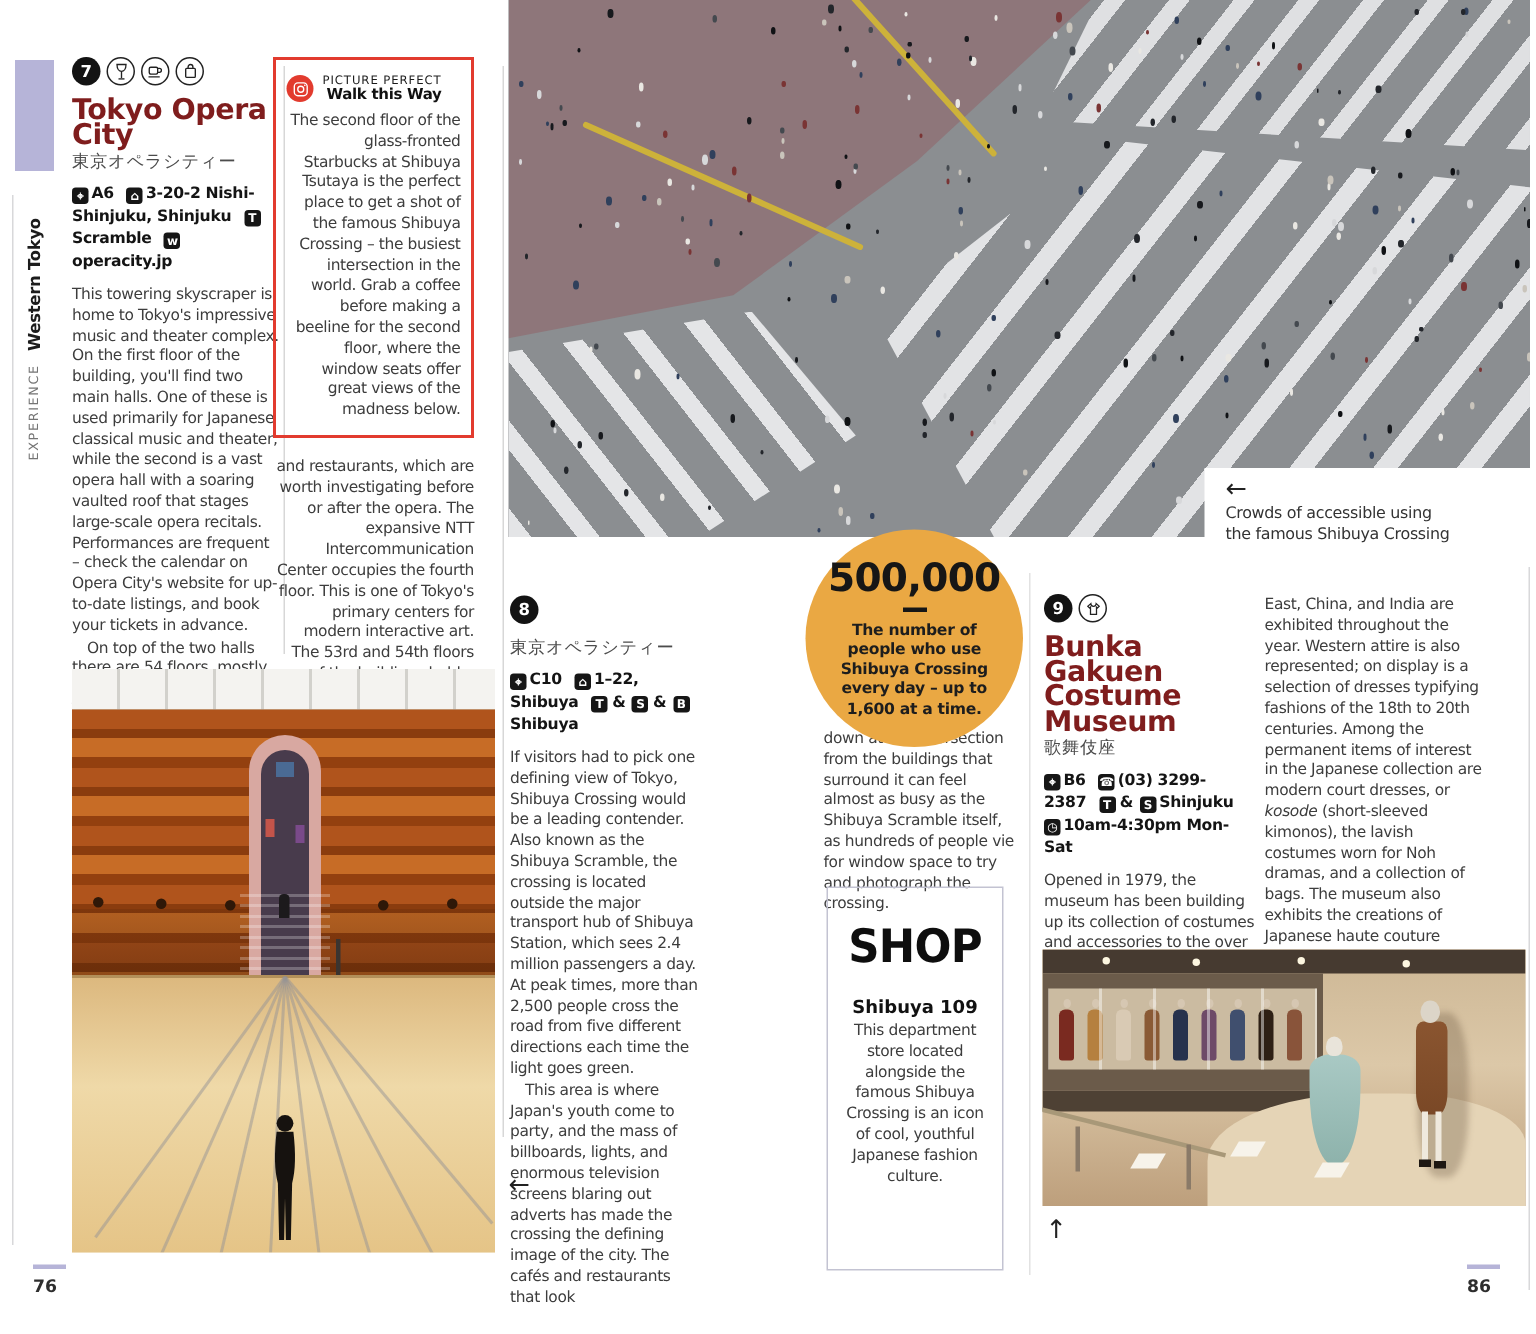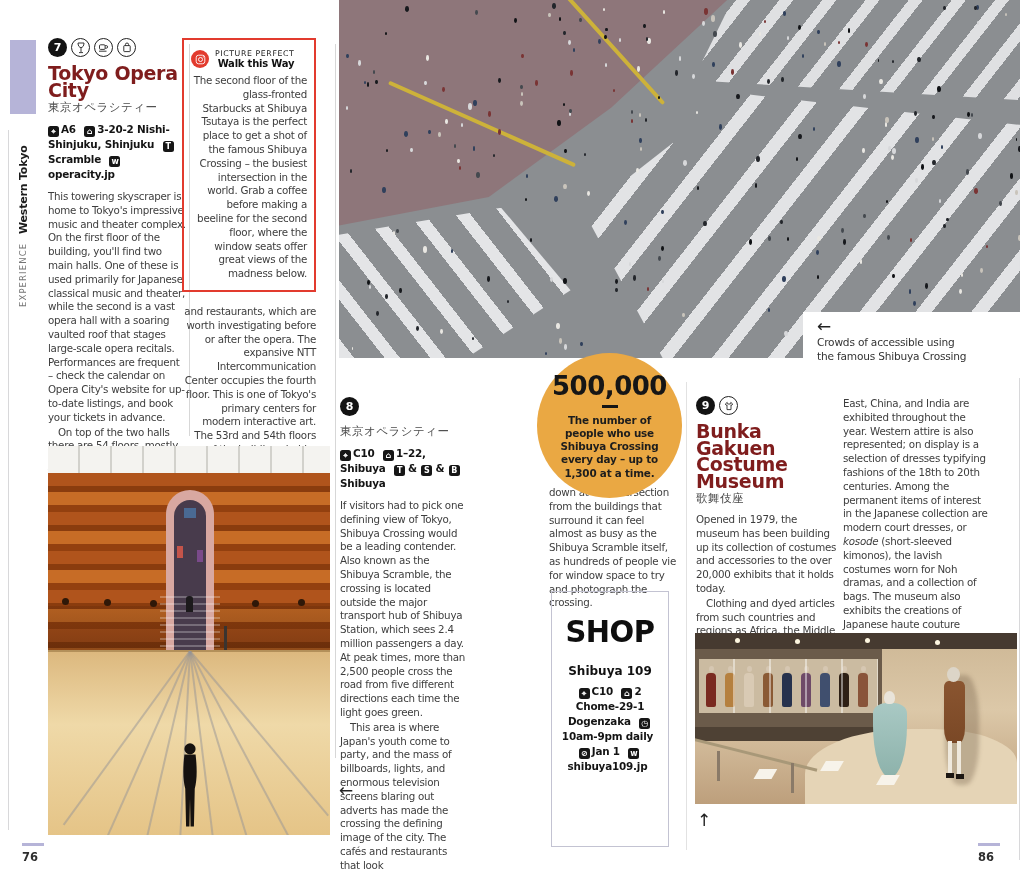--- a/index.html
+++ b/index.html
@@ -403,50 +403,51 @@
       <span class="ic">S</span><span class="join">&amp;</span>
       <span class="ic">B</span><b>Shibuya</b>
     </p>
     <p class="body">If visitors had to pick one defining view of Tokyo, Shibuya Crossing would be a leading contender. Also known as the Shibuya Scramble, the crossing is located outside the major transport hub of Shibuya Station, which sees 2.4 million passengers a day. At peak times, more than 2,500 people cross the road from five different directions each time the light goes green.</p>
     <p class="body indent">This area is where Japan's youth come to party, and the mass of billboards, lights, and enormous television screens blaring out adverts has made the crossing the defining image of the city. The cafés and restaurants that look</p>
   </div>
 
   <div id="stat">
     <div class="val">500,000</div>
     <div class="bar"></div>
-    <div class="cap">The number of people who use Shibuya Crossing every day – up to 1,300 at a time.</div>
+    <div class="cap">The number of people who use Shibuya Crossing every day – up to 1,600 at a time.</div>
   </div>
 
   <div class="col" style="left:549px;top:486px;width:131px;">
     <p class="body">down at the intersection from the buildings that surround it can feel almost as busy as the Shibuya Scramble itself, as hundreds of people vie for window space to try and photograph the crossing.</p>
   </div>
 
   <div id="shop">
     <div class="label">SHOP</div>
     <div class="name">Shibuya 109</div>
-    <p class="info">
-      <span class="ic">⌖</span><b>C10</b>
-      <span class="ic">⌂</span><b>2 Chome-29-1 Dogenzaka</b>
-      <span class="ic">◷</span><b>10am-9pm daily</b>
-      <span class="ic">⊘</span><b>Jan 1</b>
-      <span class="ic">w</span><b>shibuya109.jp</b>
-    </p>
+    <p class="body">This department store located alongside the famous Shibuya Crossing is an icon of cool, youthful Japanese fashion culture.</p>
   </div>
 
   <div class="col" style="left:696px;top:396px;width:141px;">
     <div class="icon-row">
       <span class="numc">9</span>
       <span class="catc">
         <svg width="10" height="10" viewBox="0 0 10 10">
             <path d="M3.2 1.4 1.2 3.2l1.1 1.1.7-.6v4.9h4V3.7l.7.6 1.1-1.1-2-1.8a1.8 1.8 0 0 1-3.6 0z" fill="none" stroke="#222" stroke-width="0.85"></path>
           </svg>
       </span>
     </div>
     <h2 class="sec-title">Bunka Gakuen Costume Museum</h2>
     <div class="jp">歌舞伎座</div>
+    <p class="info">
+      <span class="ic">⌖</span><b>B6</b>
+      <span class="ic">☎</span><b>(03) 3299-2387</b>
+      <span class="ic">T</span><span class="join">&amp;</span>
+      <span class="ic">S</span><b>Shinjuku</b>
+      <span class="ic">◷</span><b>10am-4:30pm Mon-Sat</b>
+    </p>
     <p class="body">Opened in 1979, the museum has been building up its collection of costumes and accessories to the over 20,000 exhibits that it holds today.</p>
     <p class="body indent">Clothing and dyed articles from such countries and regions as Africa, the Middle</p>
   </div>
 
   <div class="col" style="left:843px;top:397px;width:147px;">
     <p class="body"><span>East, China, and India are exhibited throughout the year. Western attire is also represented; on display is a selection of dresses typifying fashions of the 18th to 20th centuries. Among the permanent items of interest in the Japanese collection are modern court dresses, or </span><em>kosode</em><span> (short-sleeved kimonos), the lavish costumes worn for Noh dramas, and a collection of bags. The museum also exhibits the creations of Japanese haute couture designers.</span></p>
   </div>
 
   <div class="photo" id="photo-gallery">
     <div class="abs" style="left:0;top:0;width:100%;height:27px;background:#f4f3f0;

